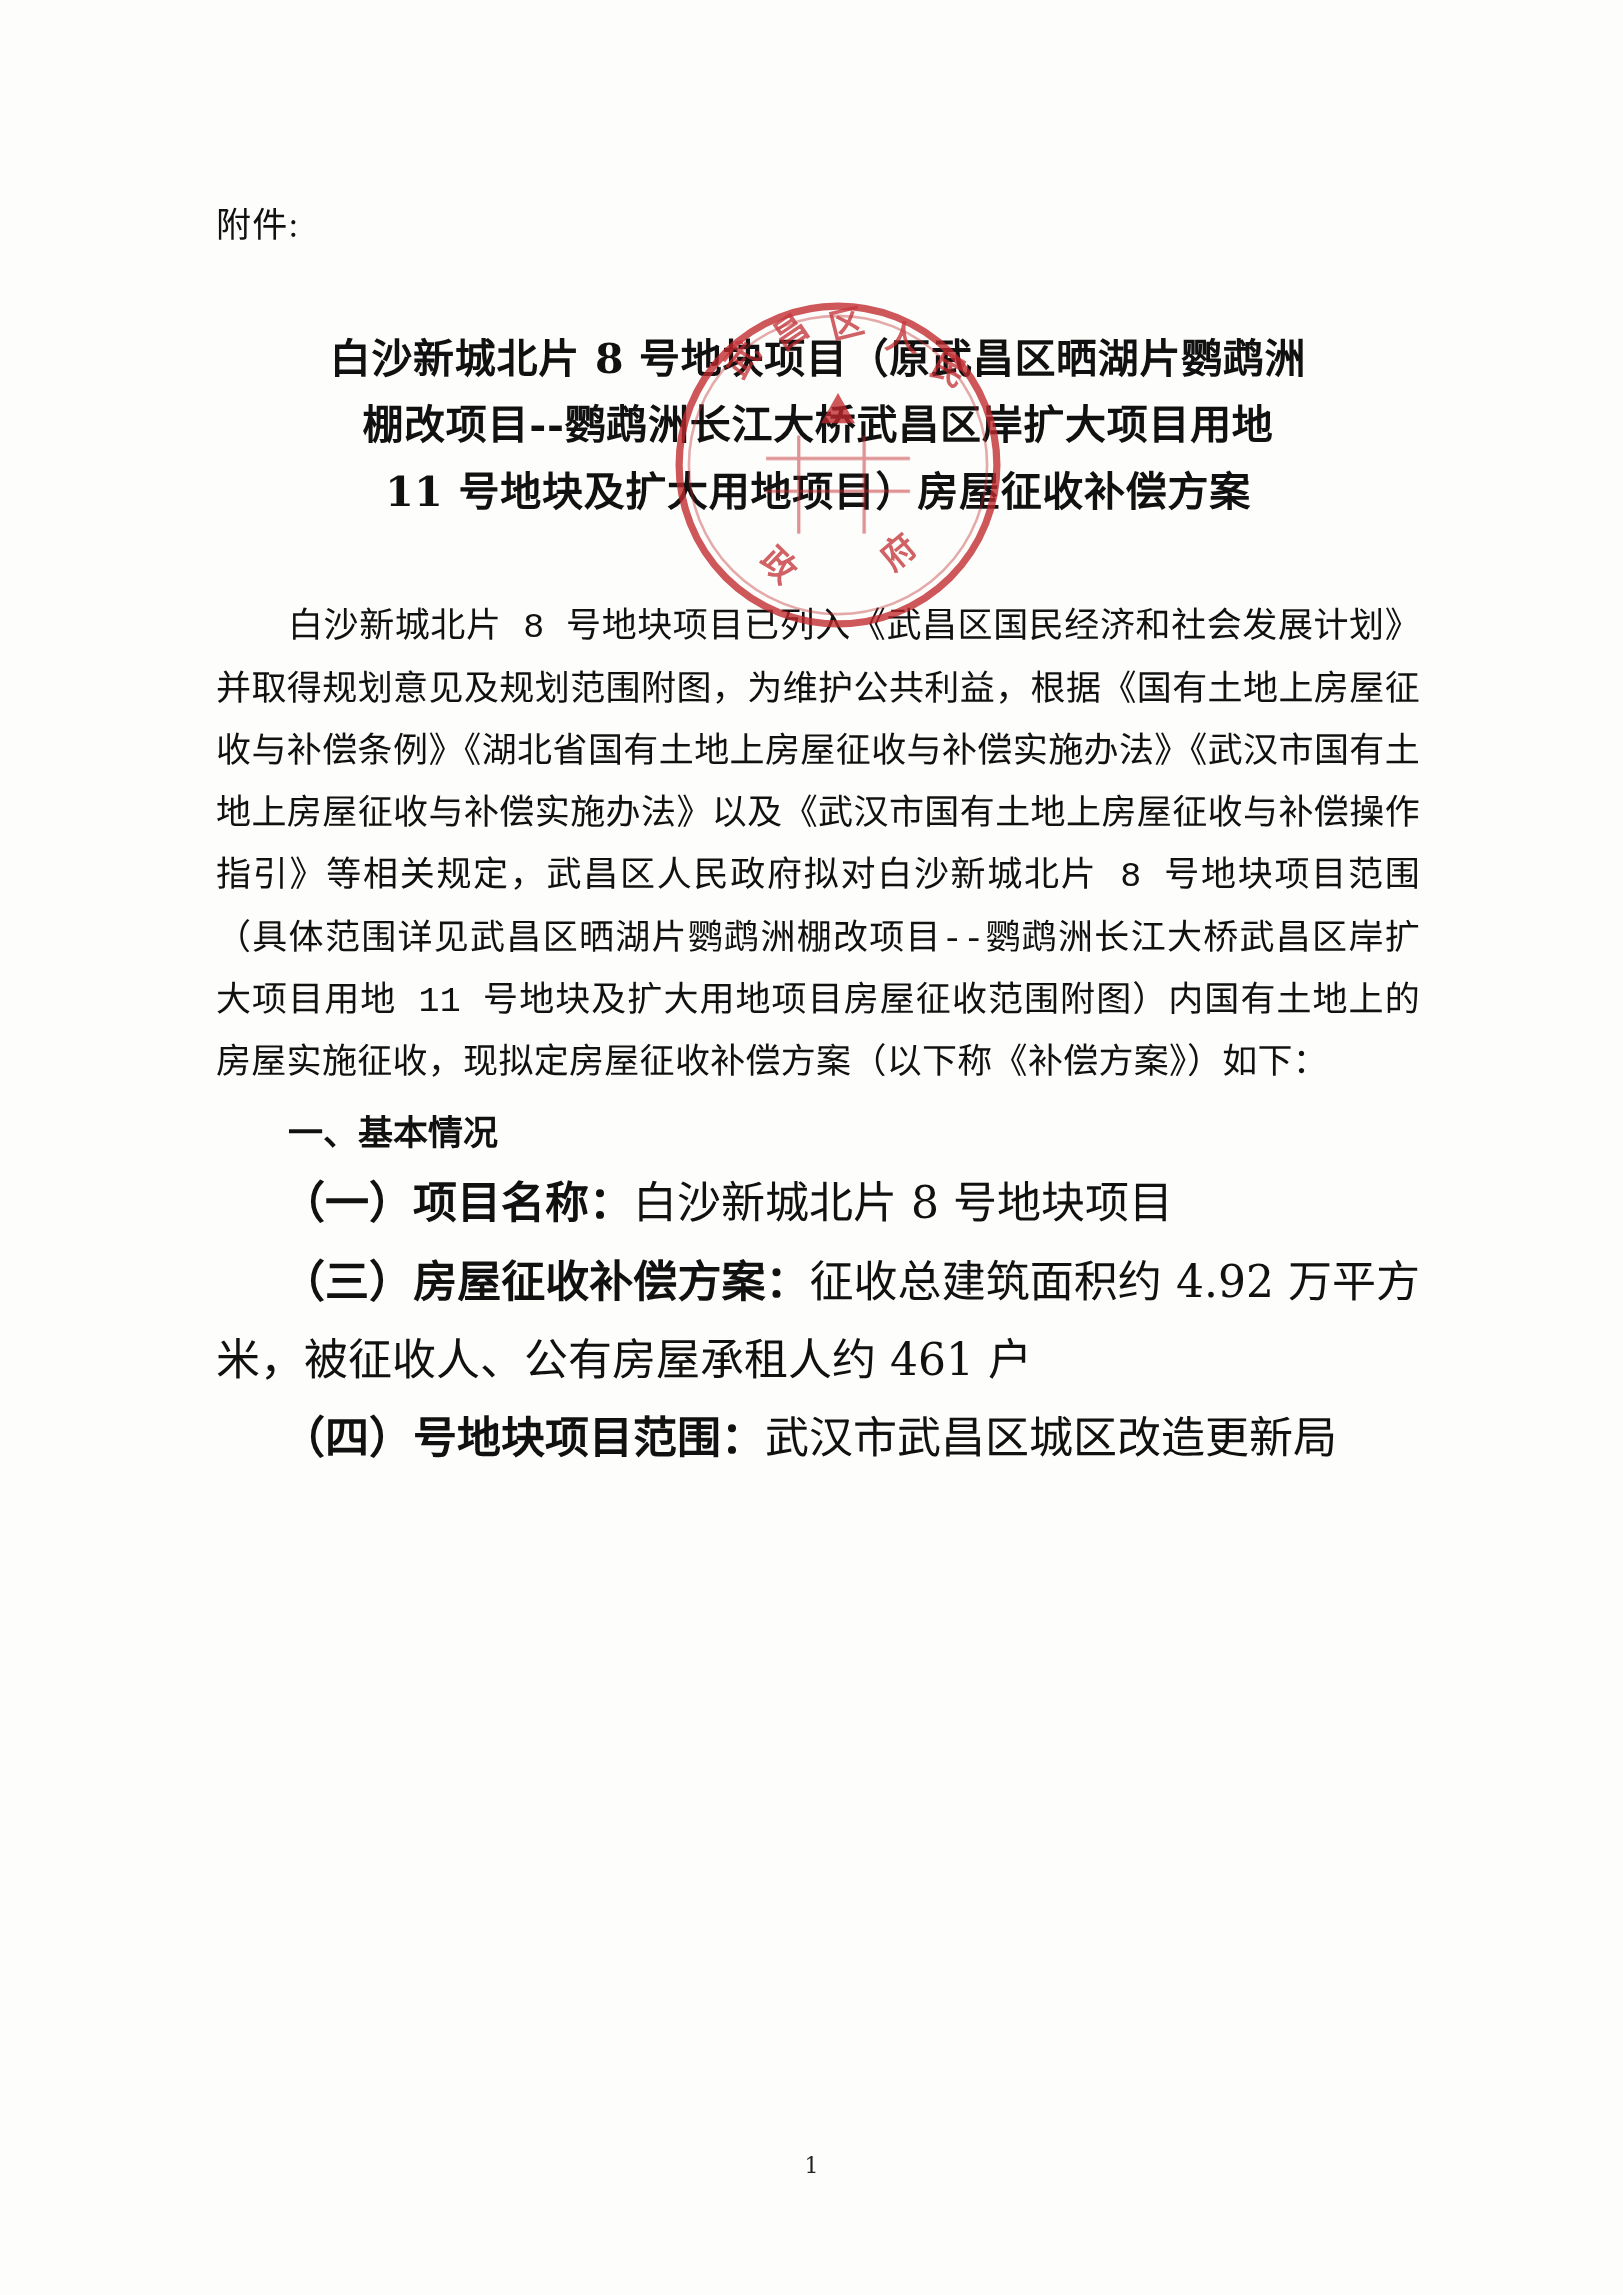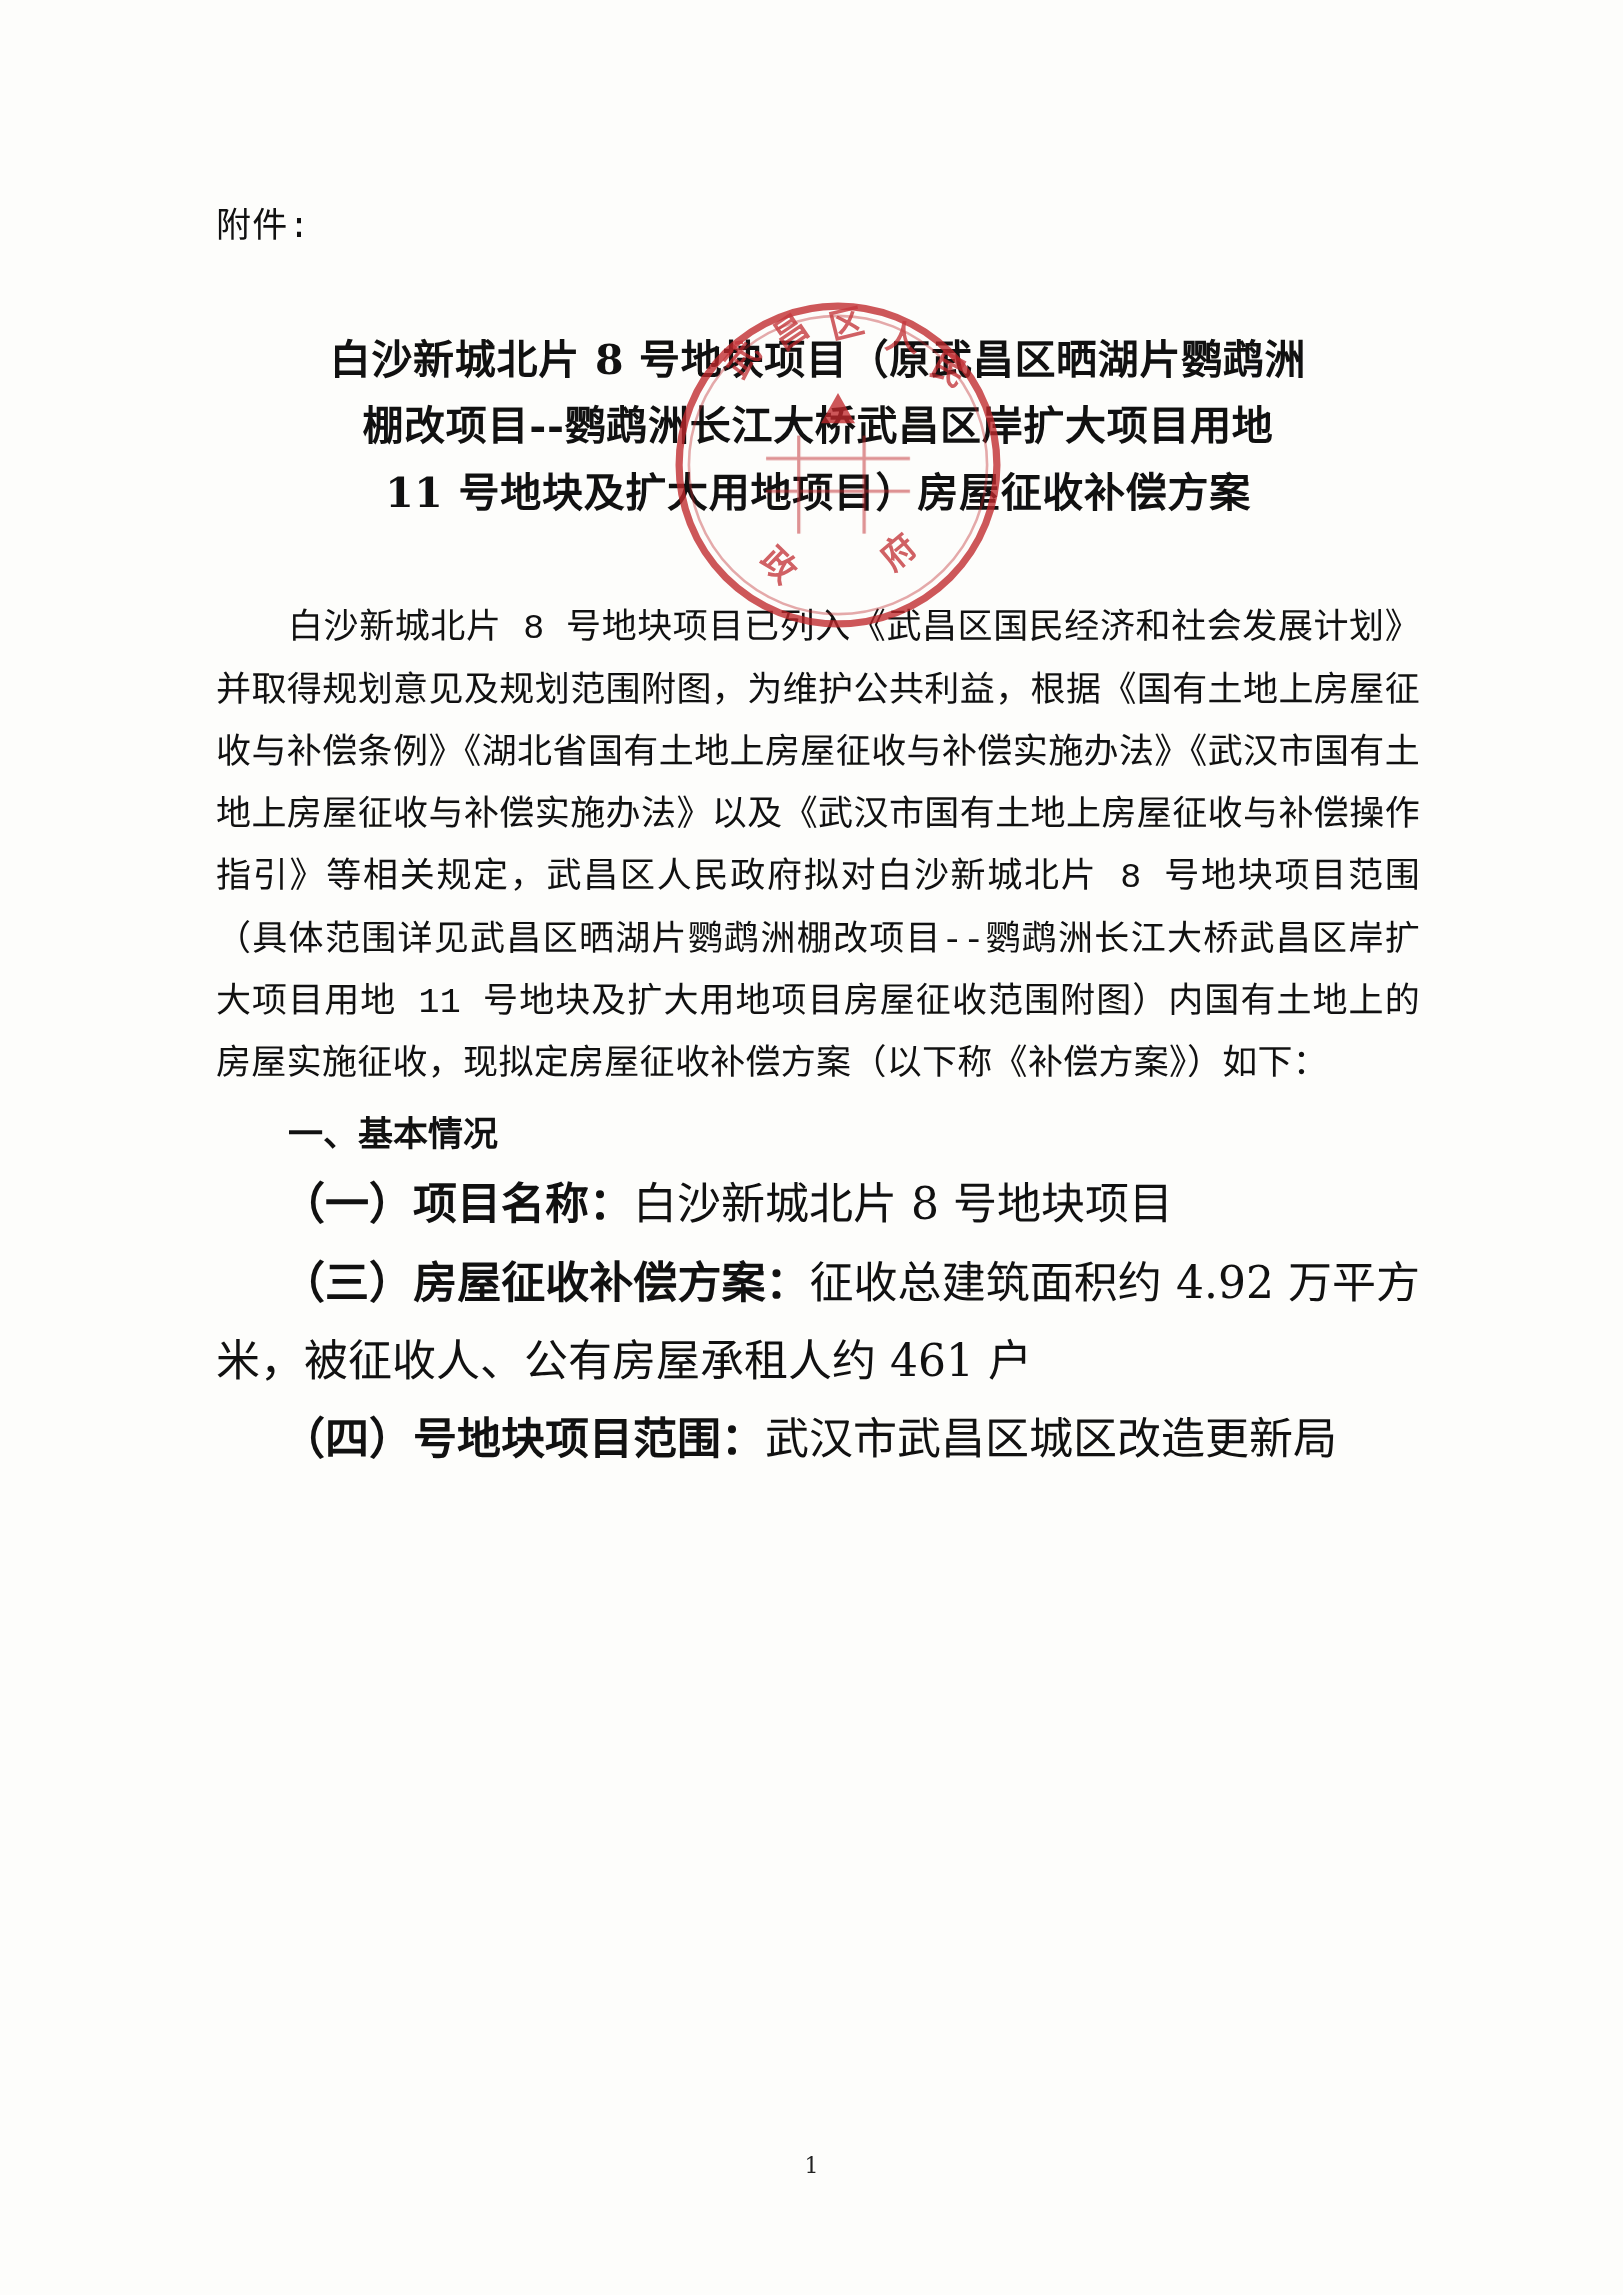--- a/index.html
+++ b/index.html
@@ -23,21 +23,21 @@
   .content {
     position: absolute;
     left: 216px;
     top: 196px;
     width: 1204px;
   }
   .attach-label {
     font-size: 35px;
     letter-spacing: 1.3px;
     margin-bottom: 79px;
-    font-family: Liberation Mono, monospace;
+    font-family: Liberation Serif, serif;
   }
   .doc-title {
     text-align: center;
     font-size: 41px;
     font-weight: bold;
     line-height: 1.62;
     letter-spacing: 0.7px;
     margin: 0 auto 72px auto;
     width: 1152px;
     position: relative;

